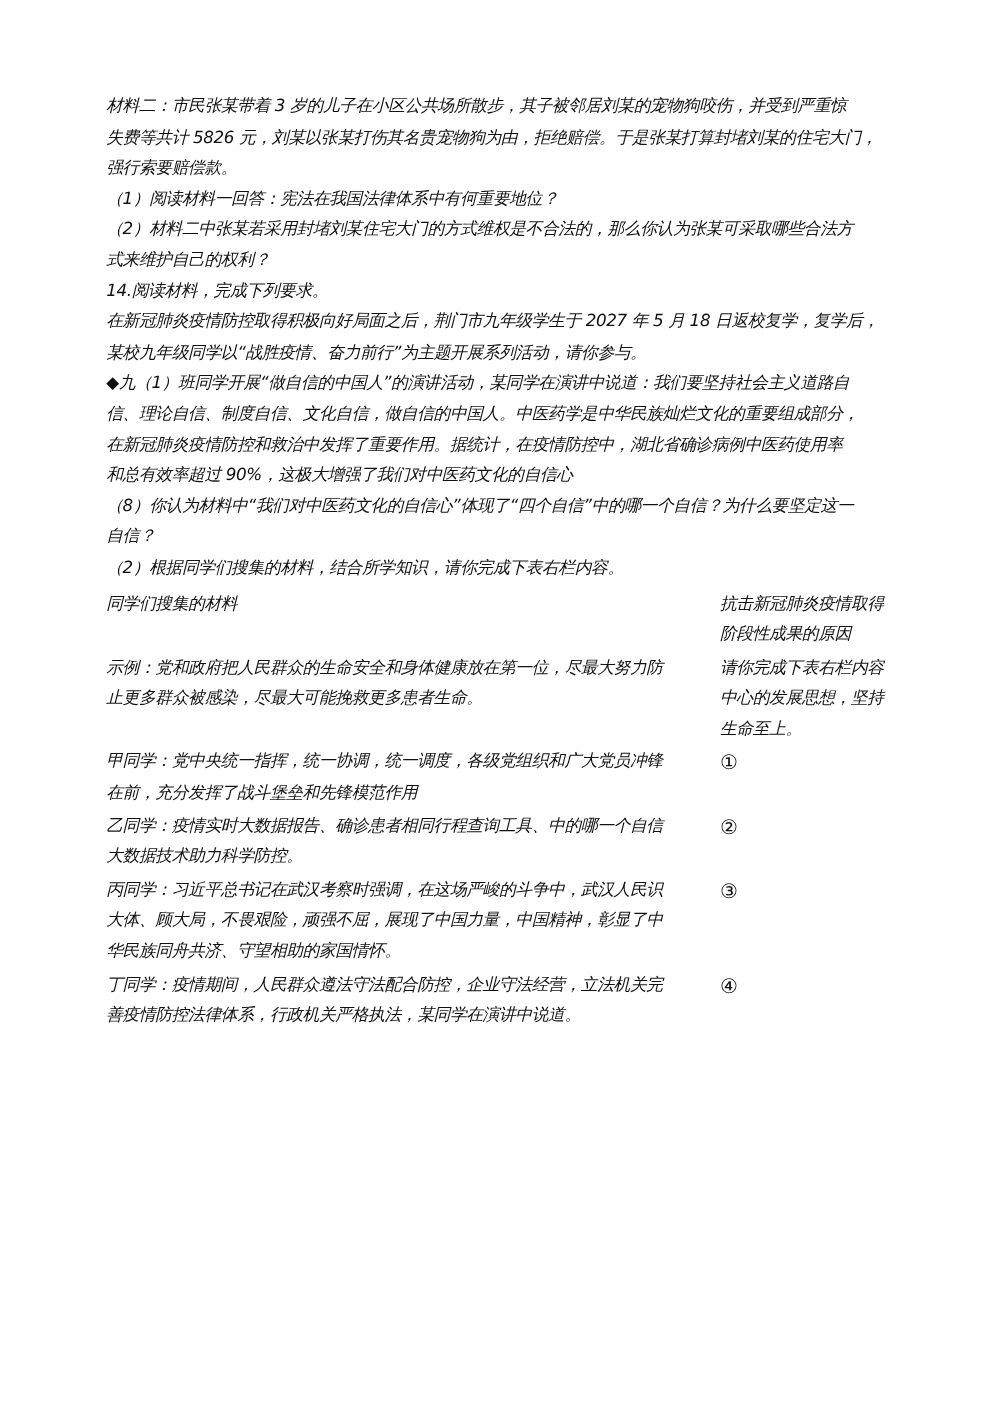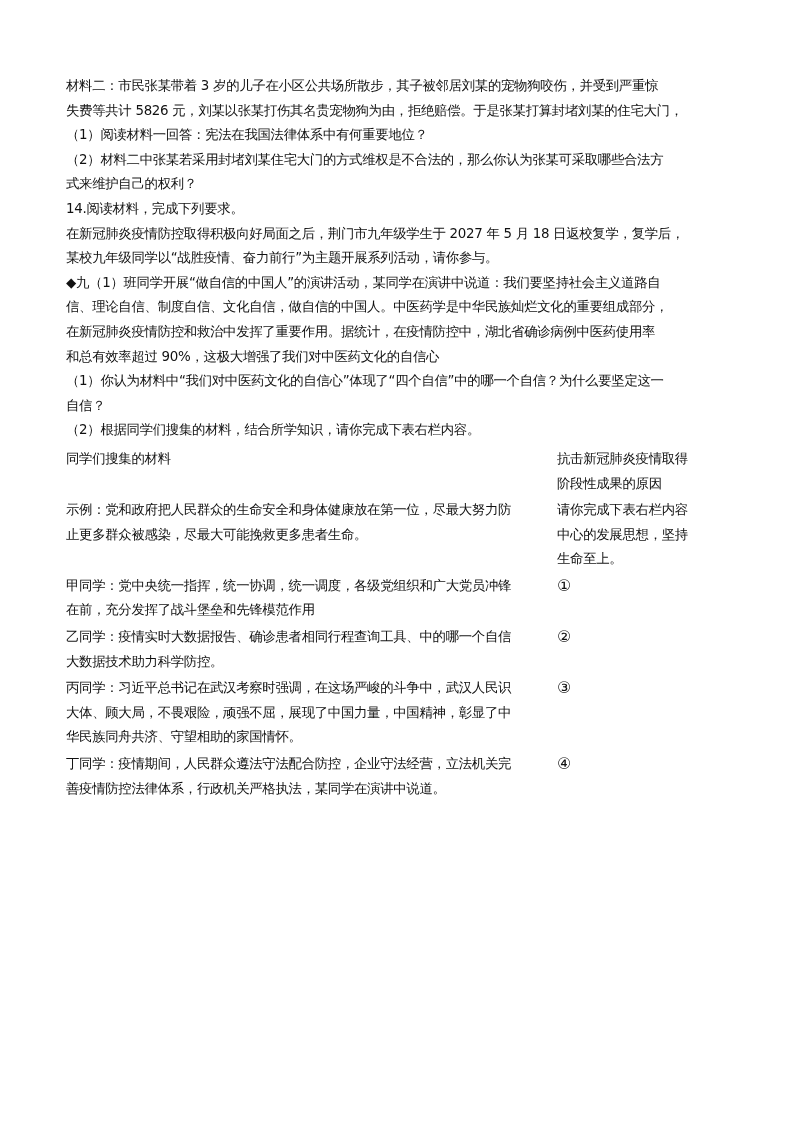--- a/index.html
+++ b/index.html
@@ -1,52 +1,53 @@
 <!DOCTYPE html>
 <html><head>
 <meta charset="utf-8">
 <style>
   html, body { margin: 0; padding: 0; background: #ffffff; }
   body { width: 794px; height: 1123px; position: relative; overflow: hidden;
          font-family: "DejaVu Sans", "Liberation Sans", sans-serif; color: #111; }
-  .page { position: absolute; left: 66px; top: 74px; width: 660px; font-size: 13.4px; line-height: 24.6px; letter-spacing: -0.3px; }
+  .page { position: absolute; left: 85px; top: 74px; width: 660px; font-size: 13.4px; line-height: 24.6px; letter-spacing: -0.3px; font-style: italic; }
   .p { margin: 0; }
   table.t { border-collapse: collapse; width: 660px; font-size: 13.4px; line-height: 24.6px; letter-spacing: -0.3px; margin-top: 4px; }
   table.t td { vertical-align: top; padding: 0 0 2px 0; }
   td.left { width: 491px; padding-right: 0; margin-left: 20px; }
   td.right { width: 169px; padding-left: 0; }
   .circ { font-size: 16px; }
 </style>
 </head>
 <body>
 
 <div class="page">
 
   <div>
     <p class="p">材料二：市民张某带着 3 岁的儿子在小区公共场所散步，其子被邻居刘某的宠物狗咬伤，并受到严重惊</p>
     <p class="p">失费等共计 5826 元，刘某以张某打伤其名贵宠物狗为由，拒绝赔偿。于是张某打算封堵刘某的住宅大门，</p>
+    <p class="p">强行索要赔偿款。</p>
   </div>
 
   <div>
     <p class="p">（1）阅读材料一回答：宪法在我国法律体系中有何重要地位？</p>
     <p class="p">（2）材料二中张某若采用封堵刘某住宅大门的方式维权是不合法的，那么你认为张某可采取哪些合法方</p>
     <p class="p">式来维护自己的权利？</p>
   </div>
 
   <div>
     <p class="p">14.阅读材料，完成下列要求。</p>
     <p class="p">在新冠肺炎疫情防控取得积极向好局面之后，荆门市九年级学生于 2027 年 5 月 18 日返校复学，复学后，</p>
     <p class="p">某校九年级同学以“战胜疫情、奋力前行”为主题开展系列活动，请你参与。</p>
 
     <p class="p">◆九（1）班同学开展“做自信的中国人”的演讲活动，某同学在演讲中说道：我们要坚持社会主义道路自</p>
     <p class="p">信、理论自信、制度自信、文化自信，做自信的中国人。中医药学是中华民族灿烂文化的重要组成部分，</p>
     <p class="p">在新冠肺炎疫情防控和救治中发挥了重要作用。据统计，在疫情防控中，湖北省确诊病例中医药使用率</p>
     <p class="p">和总有效率超过 90%，这极大增强了我们对中医药文化的自信心</p>
 
-    <p class="p">（1）你认为材料中“我们对中医药文化的自信心”体现了“四个自信”中的哪一个自信？为什么要坚定这一</p>
+    <p class="p">（8）你认为材料中“我们对中医药文化的自信心”体现了“四个自信”中的哪一个自信？为什么要坚定这一</p>
     <p class="p">自信？</p>
     <p class="p">（2）根据同学们搜集的材料，结合所学知识，请你完成下表右栏内容。</p>
 
     <table class="t">
       <tbody>
           <tr>
         <td class="left">同学们搜集的材料</td>
         <td class="right">
           <div>抗击新冠肺炎疫情取得</div>
           <div>阶段性成果的原因</div>

